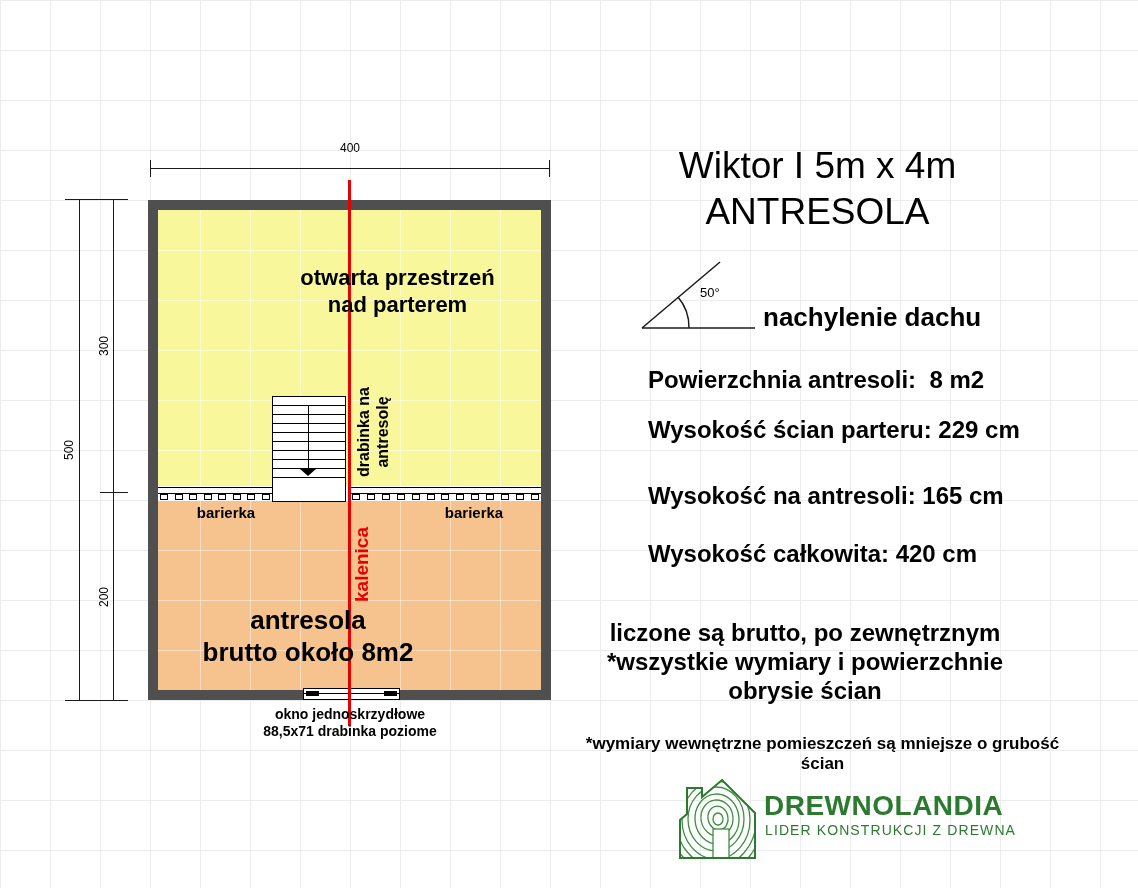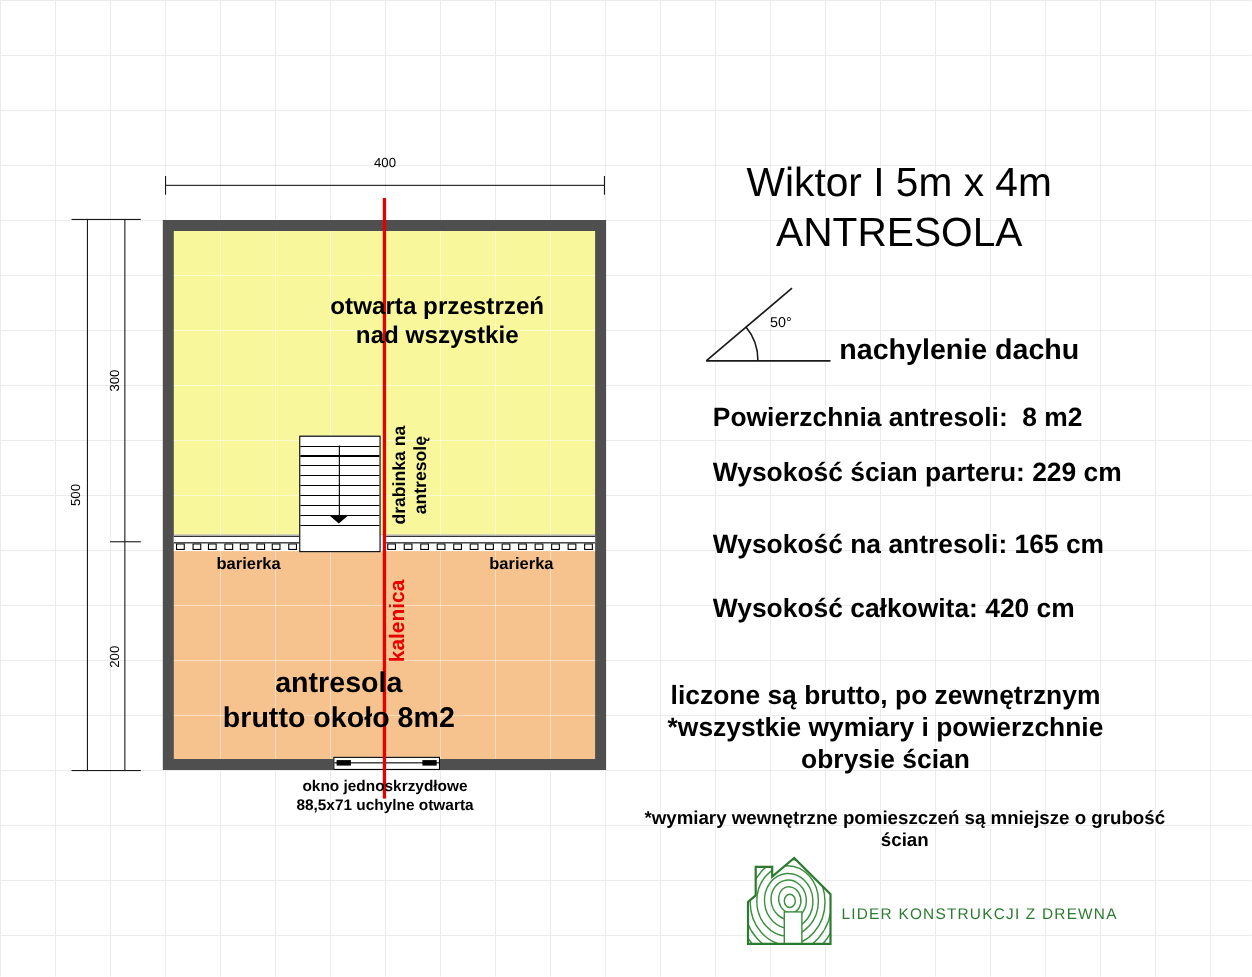--- a/index.html
+++ b/index.html
@@ -115,21 +115,21 @@
   <div class="abs ladder">
     <div class="rungs"></div>
     <div class="ladder-axis"></div>
     <div class="ladder-arrow"></div>
   </div>
 
   <div class="abs ridge-line"></div>
 
   <div class="abs lbl open-label">
     <div>otwarta przestrzeń</div>
-    <div>nad wszystkie</div>
+    <div>nad parterem</div>
   </div>
 
   <div class="abs lbl rot ladder-label">
     <div>drabinka na</div>
     <div>antresolę</div>
   </div>
 
   <div class="abs lbl barrier left">barierka</div>
   <div class="abs lbl barrier right">barierka</div>
 
@@ -140,21 +140,21 @@
     <div>brutto około 8m2</div>
   </div>
 
   <div class="abs window">
     <div class="glass"></div>
     <div class="jamb l"></div>
     <div class="jamb r"></div>
   </div>
   <div class="abs window-label">
     <div>okno jednoskrzydłowe</div>
-    <div>88,5x71 uchylne otwarta</div>
+    <div>88,5x71 drabinka poziome</div>
   </div>
 
   <div class="abs dim dim-h" style="left:150px;top:168px;width:400px;"></div>
   <div class="abs dim dim-v" style="left:150px;top:160px;height:17px;"></div>
   <div class="abs dim dim-v" style="left:549px;top:160px;height:17px;"></div>
   <div class="abs dim-label" style="left:300px;top:141px;width:100px;">400</div>
 
   <div class="abs dim dim-v" style="left:79px;top:199px;height:502px;"></div>
   <div class="abs dim dim-v" style="left:113px;top:199px;height:502px;"></div>
   <div class="abs dim dim-h" style="left:65px;top:199px;width:63px;"></div>
@@ -201,15 +201,16 @@
       <ellipse cx="41" cy="41" rx="16" ry="18" transform="rotate(-8 41 41)"></ellipse>
       <ellipse cx="41" cy="42" rx="22" ry="25" transform="rotate(-5 41 42)"></ellipse>
       <ellipse cx="40" cy="42" rx="28" ry="32"></ellipse>
       <ellipse cx="40" cy="43" rx="34" ry="39"></ellipse>
       <ellipse cx="40" cy="43" rx="40" ry="46"></ellipse>
       <ellipse cx="40" cy="43" rx="46" ry="53"></ellipse>
     </g>
     <rect x="37" y="52" width="16" height="29" fill="#ffffff" stroke="#3c8f40" stroke-width="1.3"></rect>
     <path d="M46 3 L79 36 L79 81 L4 81 L4 43 L11 37 L11 11 L26 11 L26 20 Z" fill="none" stroke="#2b7a2f" stroke-width="2"></path>
   </svg>
+  <div class="abs brand-name">DREWNOLANDIA</div>
   <div class="abs brand-tagline">LIDER KONSTRUKCJI Z DREWNA</div>
 
 </div>
 
 </body></html>

